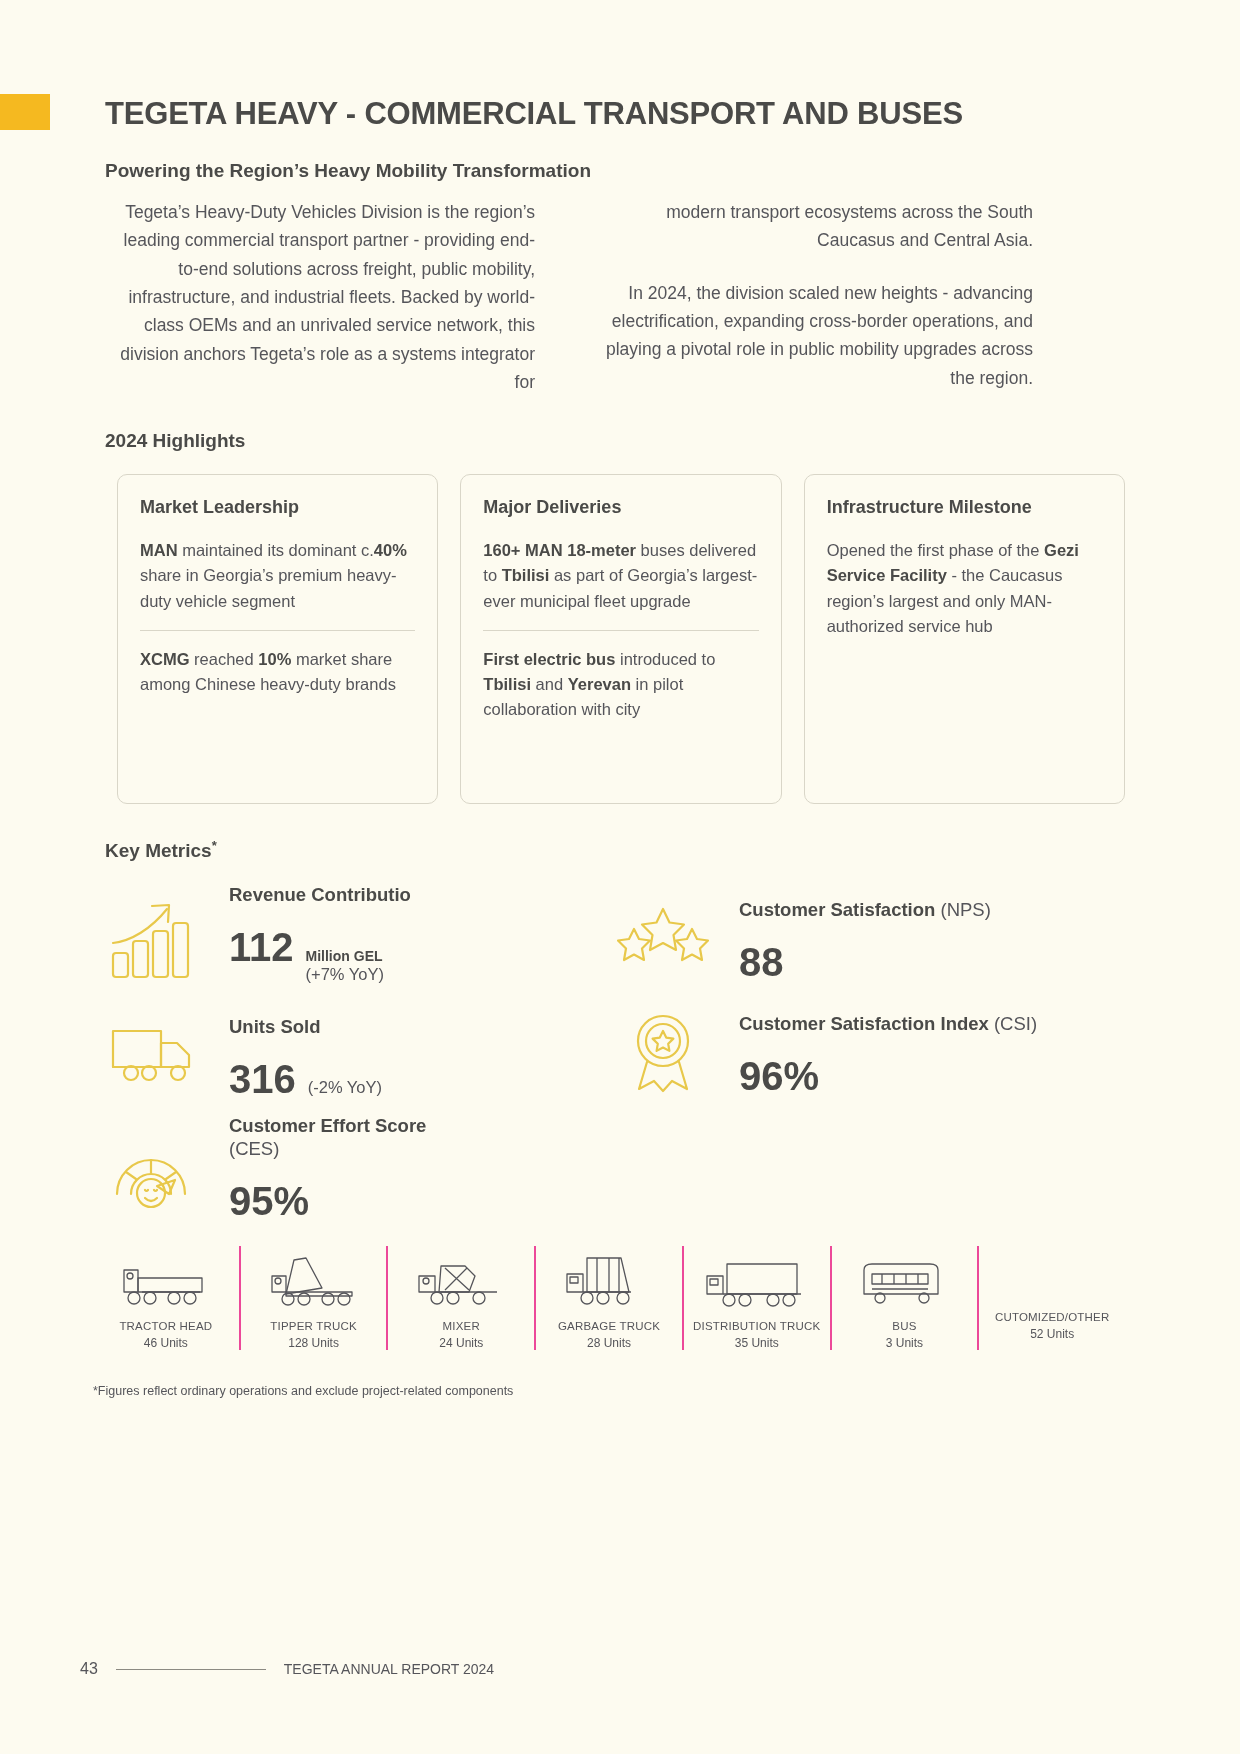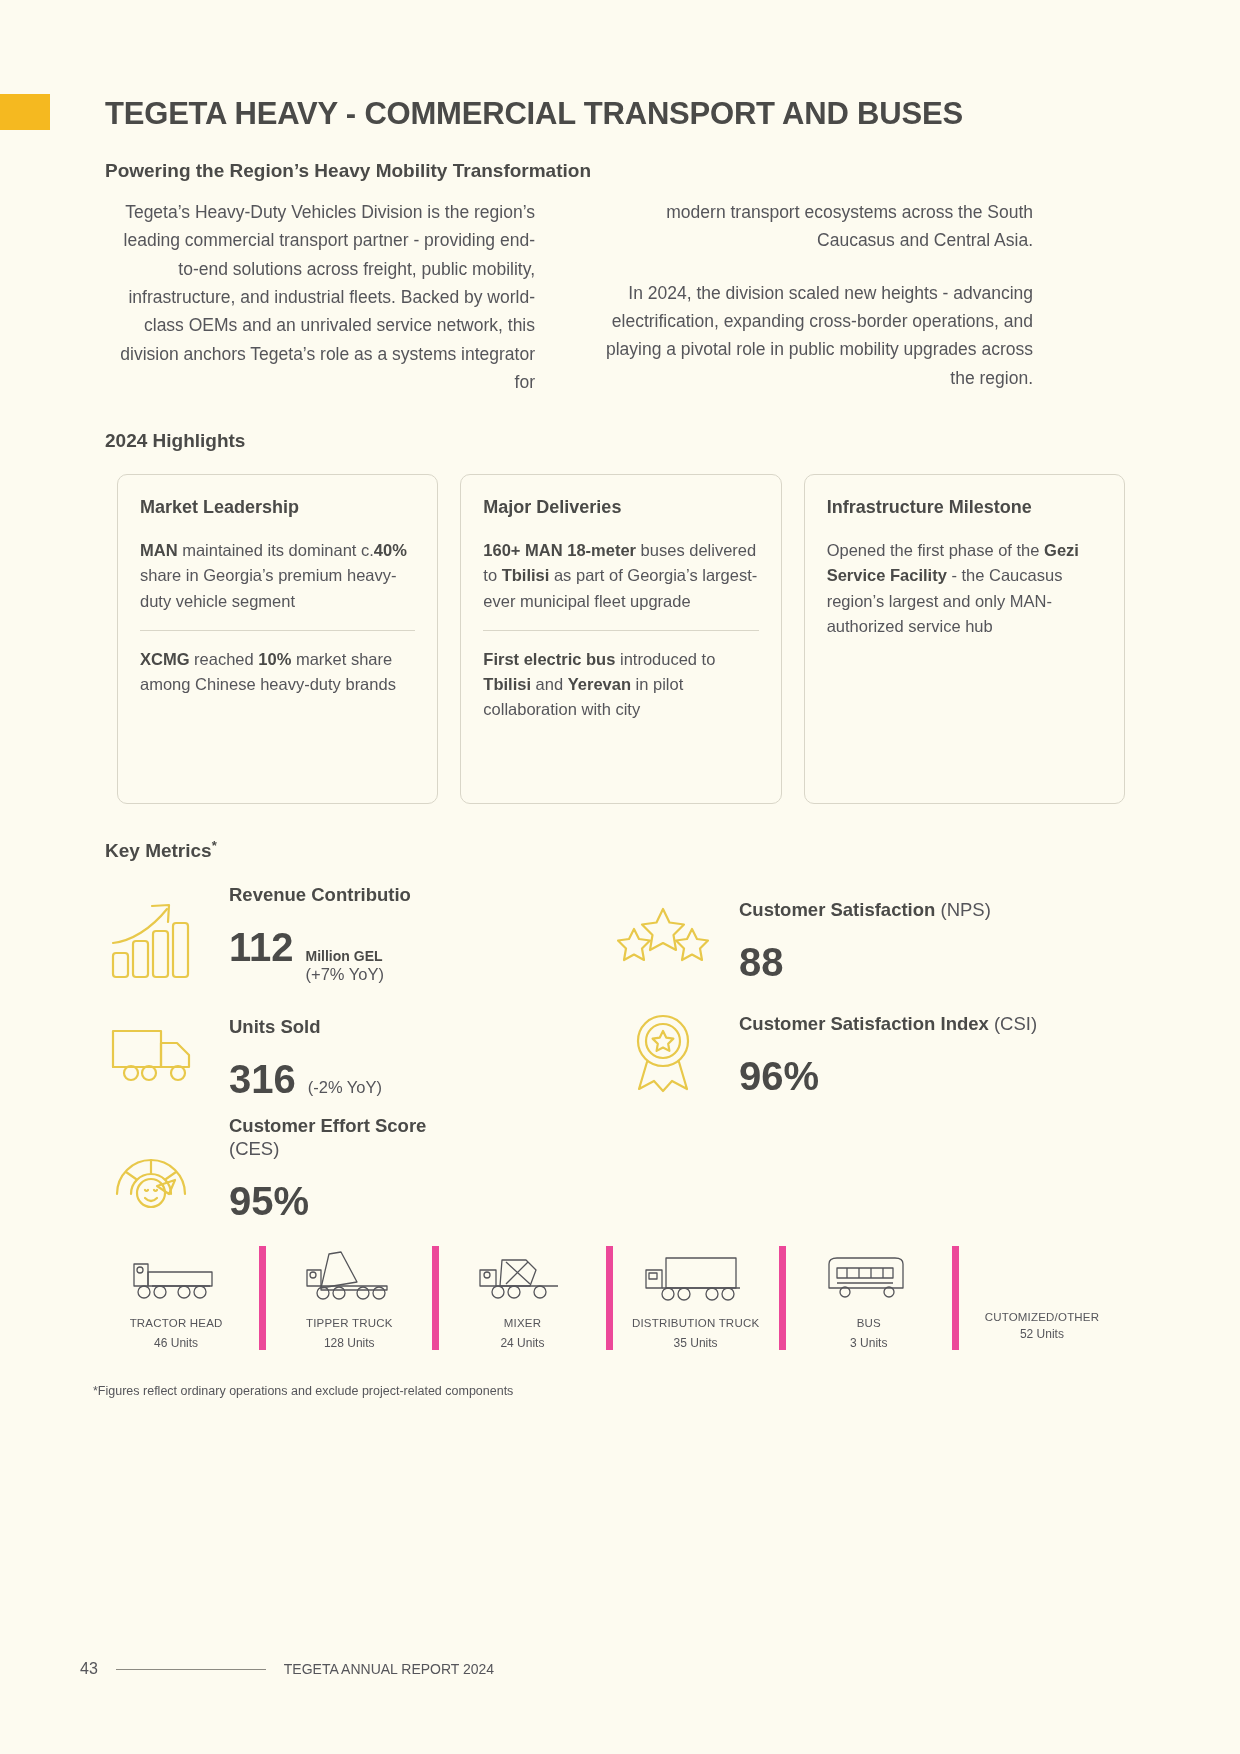--- a/index.html
+++ b/index.html
@@ -159,26 +159,26 @@
   .units-strip {
     display: flex;
     margin-top: 16px;
     margin-left: -12px;
     align-items: flex-start;
   }
   .unit-cell {
     flex: 1 1 0;
     padding: 0 6px;
     text-align: center;
-    border-right: 7px solid #ec4899;
+    border-right: 2px solid #ec4899;
     min-height: 104px;
     display: flex;
     flex-direction: column;
     align-items: center;
-    justify-content: space-between;
+    justify-content: flex-end;
   }
   .unit-cell:last-child { border-right: none; }
   .unit-icon { height: 56px; display: flex; align-items: flex-end; justify-content: center; }
   .unit-name {
     margin-top: 12px;
     font-size: 11.5px;
     letter-spacing: 0.2px;
     color: #55555A;
   }
   .unit-count {
@@ -430,20 +430,36 @@
             <path d="M24 38 h62"></path>
             <circle cx="26" cy="44" r="6"></circle>
               <circle cx="42" cy="44" r="6"></circle>
             <circle cx="68" cy="44" r="6"></circle>
           </svg>
         </div>
         <div class="unit-name">MIXER</div>
         <div class="unit-count">24 Units</div>
       </div>
 
+      <div class="unit-cell">
+        <div class="unit-icon">
+          <svg width="100" height="56" viewBox="0 0 100 56" fill="none" stroke="#55555A" stroke-width="1.3" stroke-linejoin="round">
+            <path d="M8 22 h16 v18 h-16 z"></path>
+            <path d="M11 25 h8 v6 h-8 z"></path>
+            <path d="M28 6 h34 l8 34 h-42 z"></path>
+            <path d="M38 6 v34 M50 6 v34 M60 6 v34"></path>
+            <path d="M24 40 h48"></path>
+            <circle cx="28" cy="46" r="6"></circle>
+              <circle cx="44" cy="46" r="6"></circle>
+            <circle cx="64" cy="46" r="6"></circle>
+          </svg>
+        </div>
+        <div class="unit-name">GARBAGE TRUCK</div>
+        <div class="unit-count">28 Units</div>
+      </div>
 
       <div class="unit-cell">
         <div class="unit-icon">
           <svg width="112" height="52" viewBox="0 0 112 52" fill="none" stroke="#55555A" stroke-width="1.3" stroke-linejoin="round">
             <path d="M6 20 h16 v18 h-16 z"></path>
             <path d="M9 23 h8 v6 h-8 z"></path>
             <path d="M26 8 h70 v30 h-70 z"></path>
             <path d="M22 38 h78"></path>
             <circle cx="28" cy="44" r="6"></circle>
               <circle cx="44" cy="44" r="6"></circle>

